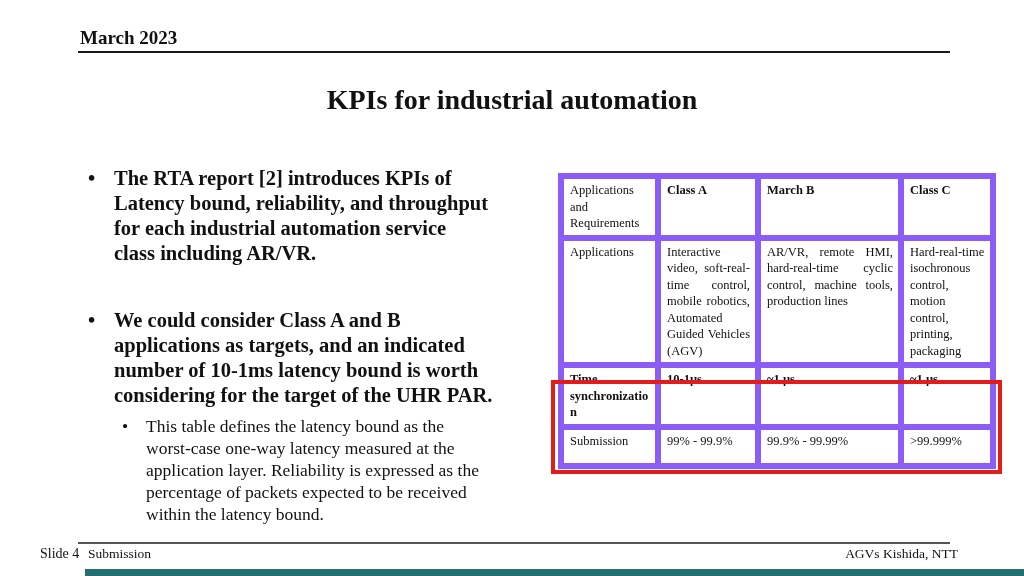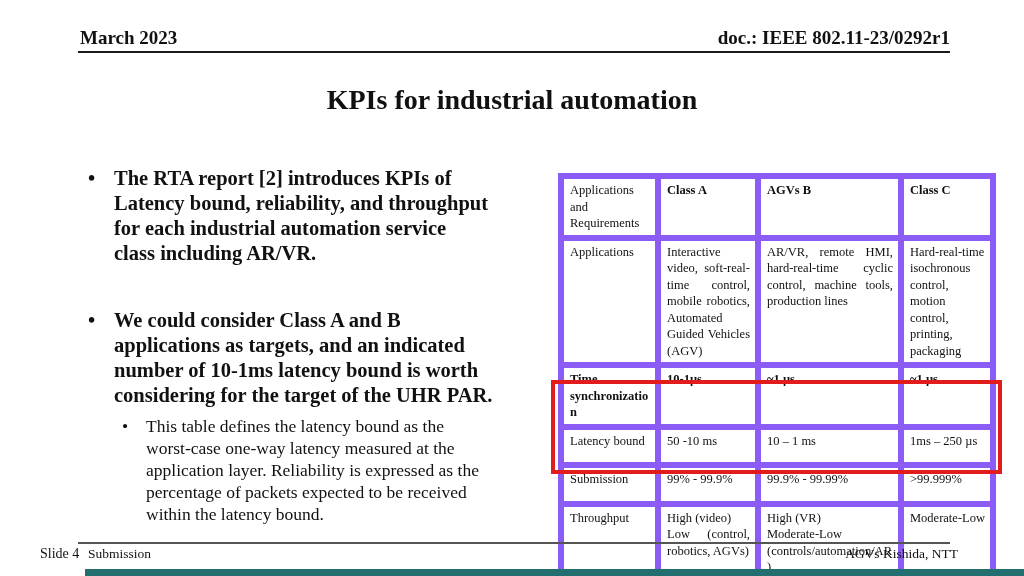--- a/index.html
+++ b/index.html
@@ -47,21 +47,20 @@
   .ftr-right{position:absolute;right:66px;top:546px;font-size:13.5px;}
   .teal-bar{position:absolute;left:85px;right:0;bottom:0;height:7px;
     background:var(--footer-bar-teal,#236f6f);}
 </style>
 </head>
 <body>
 
 <div class="slide">
 
   <div class="hdr-date">March 2023</div>
-  <div class="hdr-doc">doc.: IEEE 802.11-23/0292r1</div>
   <div class="hdr-line"></div>
 
   <h1 class="title">KPIs for industrial automation</h1>
 
   <div class="bullet b1">
     <span class="marker">•</span>
     <div class="btext">The RTA report [2] introduces KPIs of
 Latency bound, reliability, and throughput
 for each industrial automation service
 class including AR/VR.</div>
@@ -88,55 +87,40 @@
     <colgroup>
       <col style="width:97px">
         <col style="width:100px">
         <col style="width:143px">
         <col style="width:92px">
     </colgroup>
     <tbody>
         <tr class="r-head">
       <td>Applications and Requirements</td>
       <td class="bold">Class A</td>
-      <td class="bold">AGVs B</td>
+      <td class="bold">March B</td>
       <td class="bold">Class C</td>
     </tr>
     <tr class="r-apps">
       <td>Applications</td>
       <td class="just">Interactive video, soft-real-time control, mobile robotics, Automated Guided Vehicles (AGV)</td>
       <td class="just">AR/VR, remote HMI, hard-real-time cyclic control, machine tools, production lines</td>
       <td class="just">Hard-real-time isochronous control, motion control, printing, packaging</td>
     </tr>
     <tr class="r-sync">
       <td>Time synchronization</td>
       <td>10-1µs</td>
       <td>~1 µs</td>
       <td>~1 µs</td>
     </tr>
-    <tr class="r-lat">
-      <td>Latency bound</td>
-      <td>50 -10 ms</td>
-      <td>10 – 1 ms</td>
-      <td>1ms – 250 µs</td>
-    </tr>
     <tr class="r-rel">
       <td>Submission</td>
       <td>99% - 99.9%</td>
       <td>99.9% - 99.99%</td>
       <td>&gt;99.999%</td>
-    </tr>
-    <tr class="r-thr">
-      <td>Throughput</td>
-      <td class="just">High (video)
-Low (control, robotics, AGVs)</td>
-      <td>High (VR)
-Moderate-Low
-(controls/automation/AR)</td>
-      <td>Moderate-Low</td>
     </tr>
   </tbody>
     </table>
 
   <div class="redbox"></div>
 
   <div class="ftr-line"></div>
   <div class="ftr-center">Slide 4</div>
   <div class="ftr-left">Submission</div>
   <div class="ftr-right">AGVs Kishida, NTT</div>

